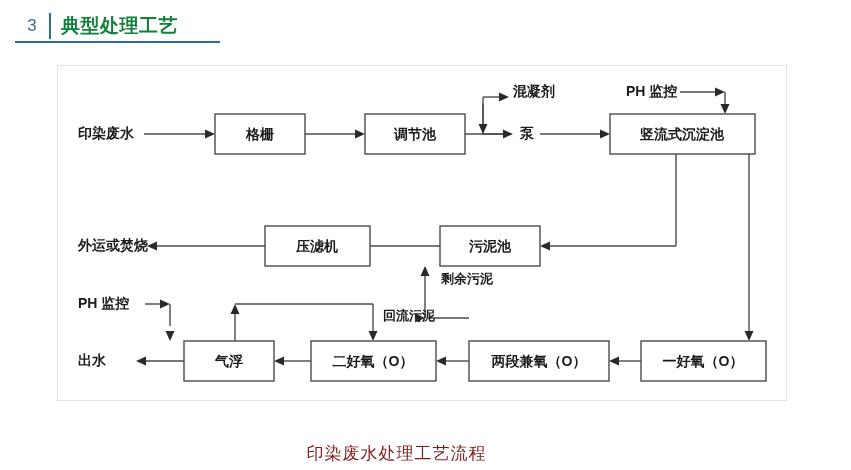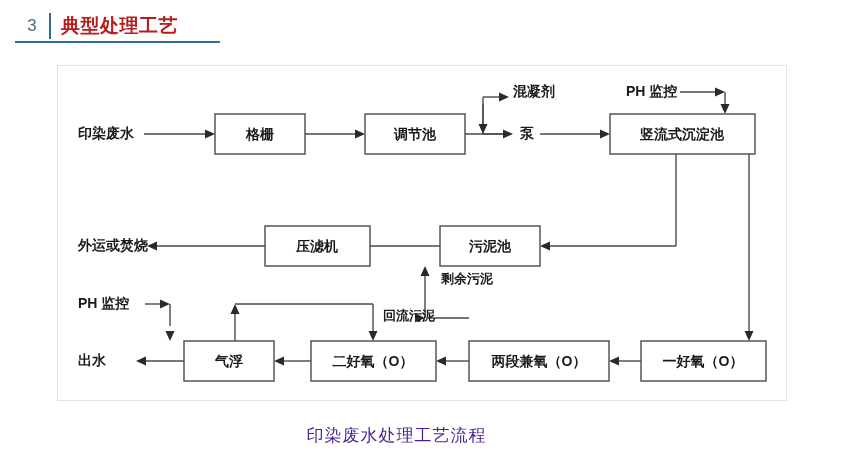--- a/index.html
+++ b/index.html
@@ -36,21 +36,21 @@
   }
   #section-divider {
     width: 2px;
     height: 26px;
     background: #2d6a96;
     margin-right: 10px;
   }
   #section-title {
     font-size: 19px;
     font-weight: bold;
-    color: #b91c1c;
+    color: #15803d;
     letter-spacing: 0.5px;
     line-height: 1;
   }
 
   
   #figure-container {
     position: absolute;
     left: 57px;
     top: 65px;
     width: 730px;
@@ -100,25 +100,25 @@
     fill: none;
   }
   .arrow-head {
     fill: #2a2a2a;
   }
 
   
   #figure-caption {
     position: absolute;
     left: 0;
-    top: 424px;
+    top: 442px;
     width: 793px;
     text-align: center;
     font-size: 17px;
-    color: #4c1d95;
+    color: #7f1d1d;
     letter-spacing: 1px;
   }
 </style>
 </head>
 <body>
 
 <div id="section-header">
   <div id="section-number">3</div>
   <div id="section-divider"></div>
   <div id="section-title">典型处理工艺</div>

